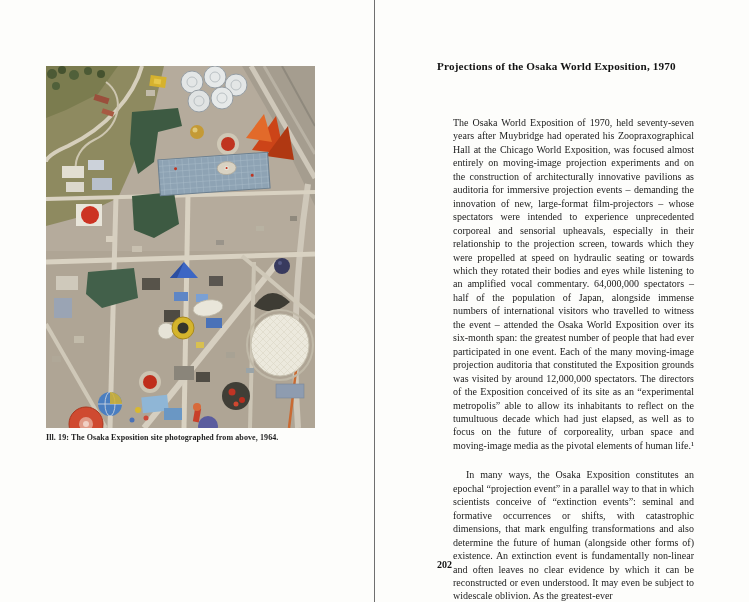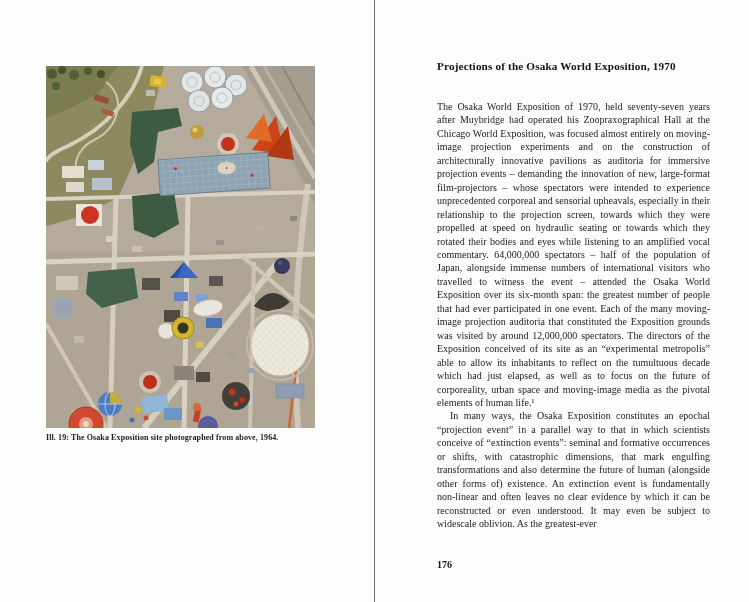--- a/index.html
+++ b/index.html
@@ -42,21 +42,21 @@
     color: #141414;
     font-family: Liberation Serif, serif;
   }
   .body-text {
     position: absolute; left: 437px; top: 100px;
     width: 273px;
     font-size: 10px; line-height: 13.45px;
     text-align: justify;
     color: #1b1b1b;
   }
-  .body-text p { margin: 0; }
+  .body-text p { margin: 16px; }
   .body-text p + p { text-indent: 13px; }
   .page-number {
     position: absolute; left: 437px; top: 559px;
     font-size: 10px; font-weight: 700;
     color: #141414;
   }
 </style>
 </head>
 <body>
 
@@ -244,16 +244,16 @@
   <div class="gutter-line"></div>
 
   <div>
     <div class="heading">Projections of the Osaka World Exposition, 1970</div>
 
     <div class="body-text">
       <p>The Osaka World Exposition of 1970, held seventy-seven years after Muybridge had operated his Zoopraxographical Hall at the Chicago World Exposition, was focused almost entirely on moving-image projection experiments and on the construction of architecturally innovative pavilions as auditoria for immersive projection events – demanding the innovation of new, large-format film-projectors – whose spectators were intended to experience unprecedented corporeal and sensorial upheavals, especially in their relationship to the projection screen, towards which they were propelled at speed on hydraulic seating or towards which they rotated their bodies and eyes while listening to an amplified vocal commentary. 64,000,000 spectators – half of the population of Japan, alongside immense numbers of international visitors who travelled to witness the event – attended the Osaka World Exposition over its six-month span: the greatest number of people that had ever participated in one event. Each of the many moving-image projection auditoria that constituted the Exposition grounds was visited by around 12,000,000 spectators. The directors of the Exposition conceived of its site as an “experimental metropolis” able to allow its inhabitants to reflect on the tumultuous decade which had just elapsed, as well as to focus on the future of corporeality, urban space and moving-image media as the pivotal elements of human life.¹</p>
       <p>In many ways, the Osaka Exposition constitutes an epochal “projection event” in a parallel way to that in which scientists conceive of “extinction events”: seminal and formative occurrences or shifts, with catastrophic dimensions, that mark engulfing transformations and also determine the future of human (alongside other forms of) existence. An extinction event is fundamentally non-linear and often leaves no clear evidence by which it can be reconstructed or even understood. It may even be subject to widescale oblivion. As the greatest-ever</p>
     </div>
 
-    <div class="page-number">176</div>
+    <div class="page-number">202</div>
   </div>
 
 </div>
 
 </body></html>

